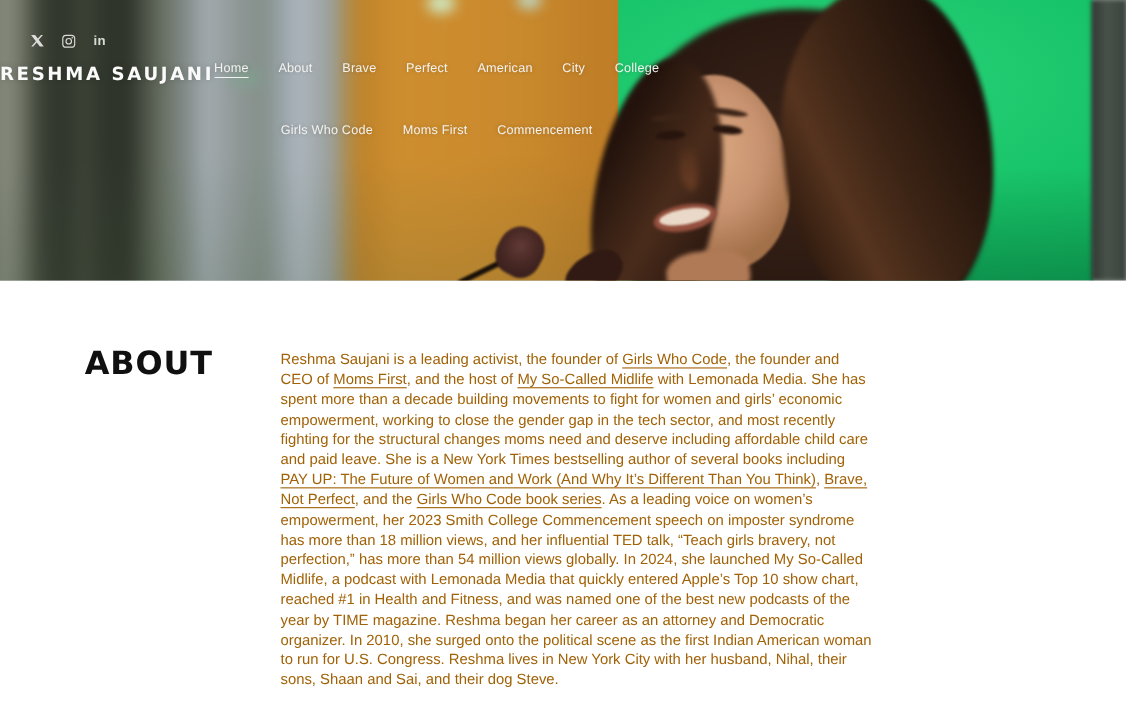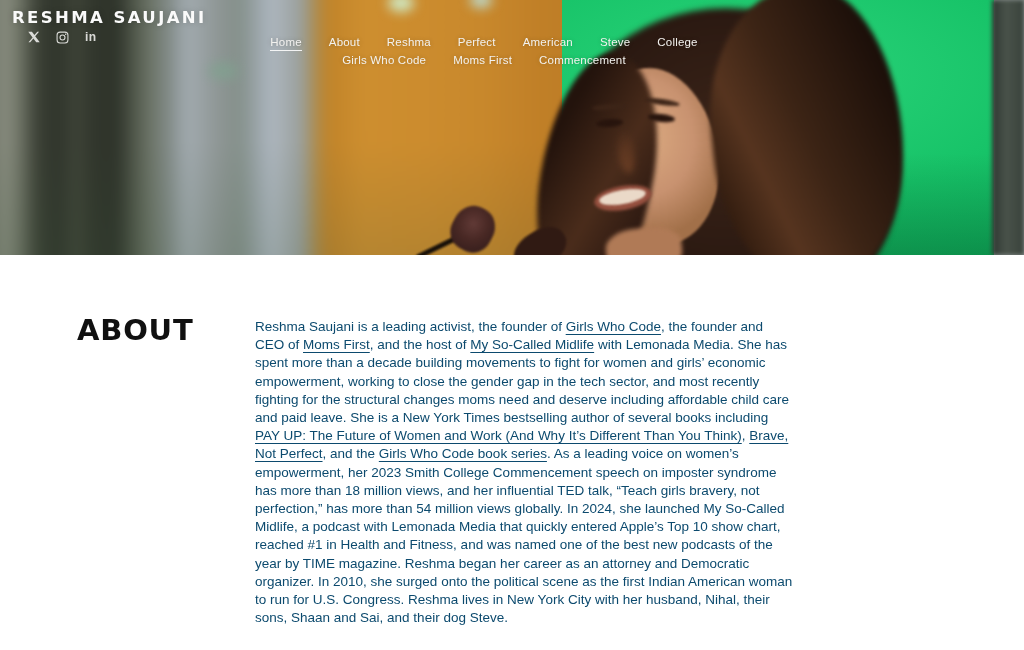--- a/index.html
+++ b/index.html
@@ -66,36 +66,36 @@
   .mic2-foam{position:absolute;left:512px;top:231px;width:56px;height:36px;
     border-radius:46%;transform:rotate(-32deg);background:#301a13;filter:blur(1.2px);}
 
   
   .social{position:absolute;left:28px;top:30px;display:flex;gap:16px;align-items:center;z-index:20;justify-content:flex-end;}
   .social a{color:rgba(240,240,238,0.88);text-decoration:none;display:flex;align-items:center;
     height:14px;cursor:pointer;}
   .social .in-txt{font-size:12px;font-weight:700;letter-spacing:0.3px;line-height:1;}
 
   .header-center{position:absolute;left:0;top:8px;width:944px;z-index:20;
-    display:flex;flex-direction:column;padding-left:12px;}
+    display:flex;flex-direction:row;align-items:center;}
   .site-title{margin:0;color:#fafafa;font-family:"DejaVu Sans","Liberation Sans",sans-serif;
     font-size:16.5px;font-weight:800;letter-spacing:2.4px;
     text-shadow:0 0 6px rgba(0,0,0,0.18);cursor:pointer;}
   .nav{margin-top:9px;display:flex;flex-direction:column;align-items:center;gap:3px;}
-  .nav-row{display:flex;gap:27px;}
+  .nav-row{display:flex;gap:27px;margin-top:39px;}
   .nav-link{color:#f3f2ef;font-size:11.5px;letter-spacing:0.2px;text-decoration:none;
     text-shadow:0 0 5px rgba(0,0,0,0.20);cursor:pointer;padding-bottom:2px;}
   .nav-link.current{border-bottom:1px solid rgba(250,250,250,0.92);}
 
   
   .about-heading{position:absolute;left:77px;top:316px;margin:0;color:#101010;
     font-family:"DejaVu Sans","Liberation Sans",sans-serif;
     font-size:29px;font-weight:800;letter-spacing:0.8px;line-height:1;}
   .about-paragraph{position:absolute;left:255px;top:318px;width:540px;margin:0;
-    color:#0c4a6e;font-size:13.5px;line-height:18.2px;font-weight:400;}
+    color:#a16207;font-size:13.5px;line-height:18.2px;font-weight:400;}
   .inline-link{color:inherit;text-decoration:underline;text-decoration-thickness:1px;
     text-underline-offset:3px;cursor:pointer;}
 </style>
 </head>
 <body>
 
 <div class="canvas">
 
   <div class="hero">
     <div class="bg-stripes"></div>
@@ -144,24 +144,24 @@
       <span class="in-txt">in</span>
     </a>
   </div>
 
   <div class="header-center">
     <h1 class="site-title">RESHMA SAUJANI</h1>
     <nav class="nav">
       <div class="nav-row">
         <a class="nav-link current">Home</a>
         <a class="nav-link">About</a>
-        <a class="nav-link">Reshma</a>
+        <a class="nav-link">Brave</a>
         <a class="nav-link">Perfect</a>
         <a class="nav-link">American</a>
-        <a class="nav-link">Steve</a>
+        <a class="nav-link">City</a>
         <a class="nav-link">College</a>
       </div>
       <div class="nav-row">
         <a class="nav-link">Girls Who Code</a>
         <a class="nav-link">Moms First</a>
         <a class="nav-link">Commencement</a>
       </div>
     </nav>
   </div>
 

